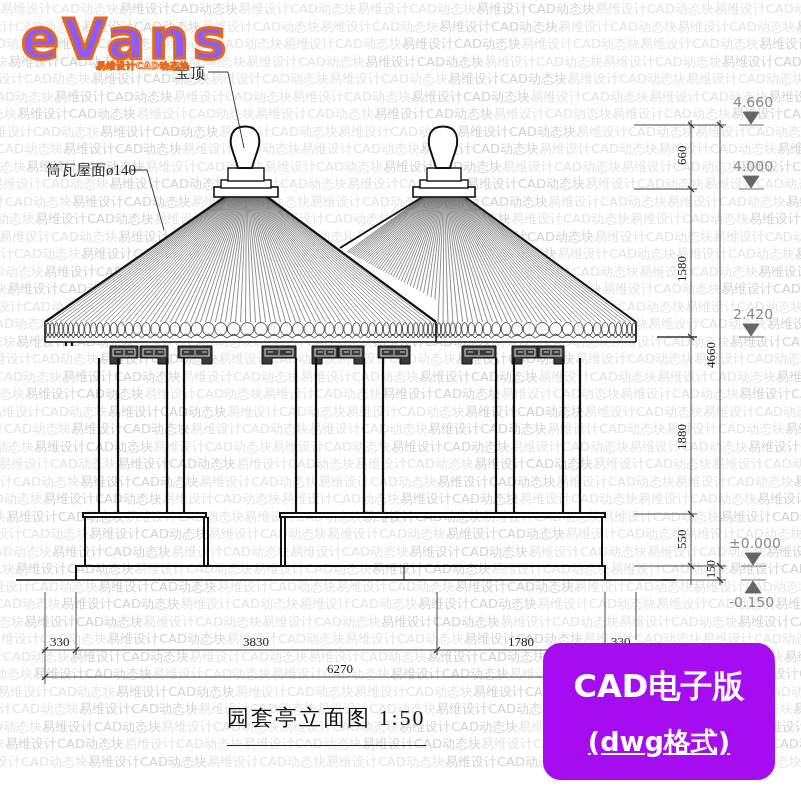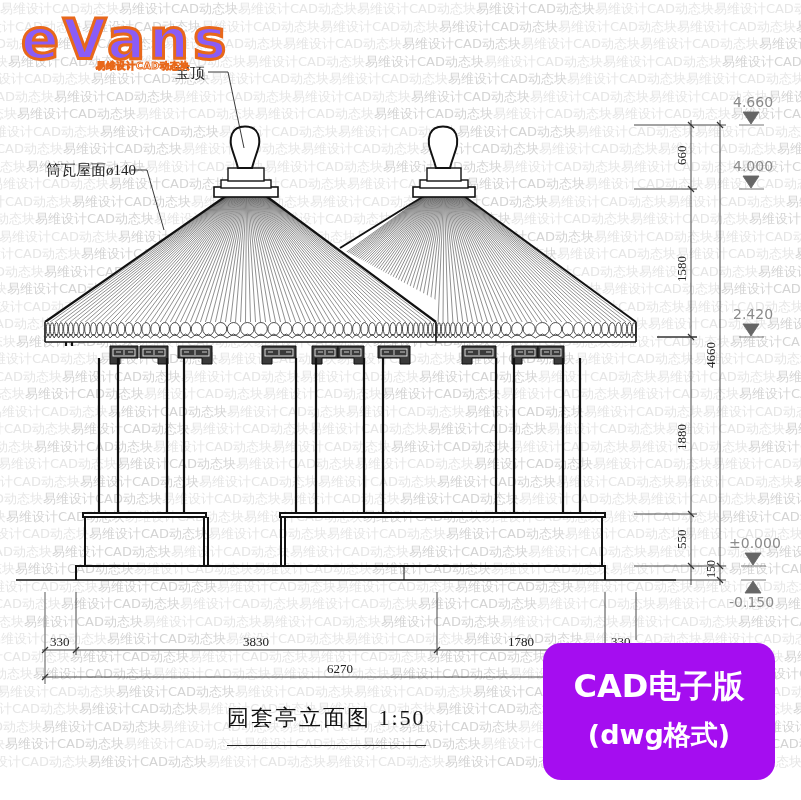--- a/index.html
+++ b/index.html
@@ -9,21 +9,21 @@
   .wm-line b{font-weight:normal;color:#d4d4d4;}
   #drawing{position:absolute;left:0;top:0;}
   .logo{position:absolute;left:8px;top:8px;width:200px;height:60px;}
   .logo-text{position:absolute;left:13px;top:8px;font-family:"DejaVu Sans",sans-serif;font-weight:bold;font-size:56px;letter-spacing:4px;color:#8b5cf6;-webkit-text-stroke:3px #e8681a;line-height:46px;text-align:right;}
   .logo-sub{position:absolute;left:88px;top:52px;font-size:9.5px;font-weight:bold;color:#fff;-webkit-text-stroke:0.9px #e8681a;letter-spacing:0.5px;white-space:nowrap;}
   .cad-text{font-family:"Liberation Serif",serif;fill:#222;}
   .lvl-text{font-family:"DejaVu Sans",sans-serif;fill:#8a8a8a;font-size:14px;}
   .title{position:absolute;left:227px;top:703px;font-family:"Liberation Serif",serif;font-size:22px;color:#111;letter-spacing:2px;border-bottom:1.5px solid #222;padding-bottom:12px;white-space:nowrap;}
   .badge{position:absolute;left:543px;top:643px;width:232px;height:137px;background:#a50df0;border-radius:18px;color:#fff;text-align:center;font-family:"DejaVu Sans",sans-serif;font-weight:bold;}
   .badge-main{display:block;font-size:32px;line-height:50px;margin-top:18px;letter-spacing:0px;}
-  .badge-sub{display:block;font-size:27px;line-height:34px;margin-top:7px;}
+  .badge-sub{display:block;font-size:27px;line-height:34px;margin-top:14px;text-decoration:underline;}
 </style>
 </head>
 <body>
 
 <div id="wm">
     <div class="wm-line" style="top: 0px; left: 0px;">易维设计CAD动态块<b>易维设计CAD动态块</b>易维设计CAD动态块易维设计CAD动态块<b>易维设计CAD动态块</b>易维设计CAD动态块易维设计CAD动态块易维设计CAD动态块</div>
     <div class="wm-line" style="top: 17.5px; left: -37px;">易维设计CAD动态块<b>易维设计CAD动态块</b>易维设计CAD动态块易维设计CAD动态块<b>易维设计CAD动态块</b>易维设计CAD动态块易维设计CAD动态块<b>易维设计CAD动态块</b>易维设计CAD动态块</div>
     <div class="wm-line" style="top: 35px; left: -74px;">易维设计CAD动态块<b>易维设计CAD动态块</b>易维设计CAD动态块易维设计CAD动态块<b>易维设计CAD动态块</b>易维设计CAD动态块易维设计CAD动态块<b>易维设计CAD动态块</b>易维设计CAD动态块</div>
     <div class="wm-line" style="top: 52.5px; left: -111px;">易维设计CAD动态块<b>易维设计CAD动态块</b>易维设计CAD动态块易维设计CAD动态块<b>易维设计CAD动态块</b>易维设计CAD动态块易维设计CAD动态块<b>易维设计CAD动态块</b>易维设计CAD动态块</div>
     <div class="wm-line" style="top: 70px; left: -28px;">易维设计CAD动态块<b>易维设计CAD动态块</b>易维设计CAD动态块易维设计CAD动态块<b>易维设计CAD动态块</b>易维设计CAD动态块易维设计CAD动态块易维设计CAD动态块</div>

